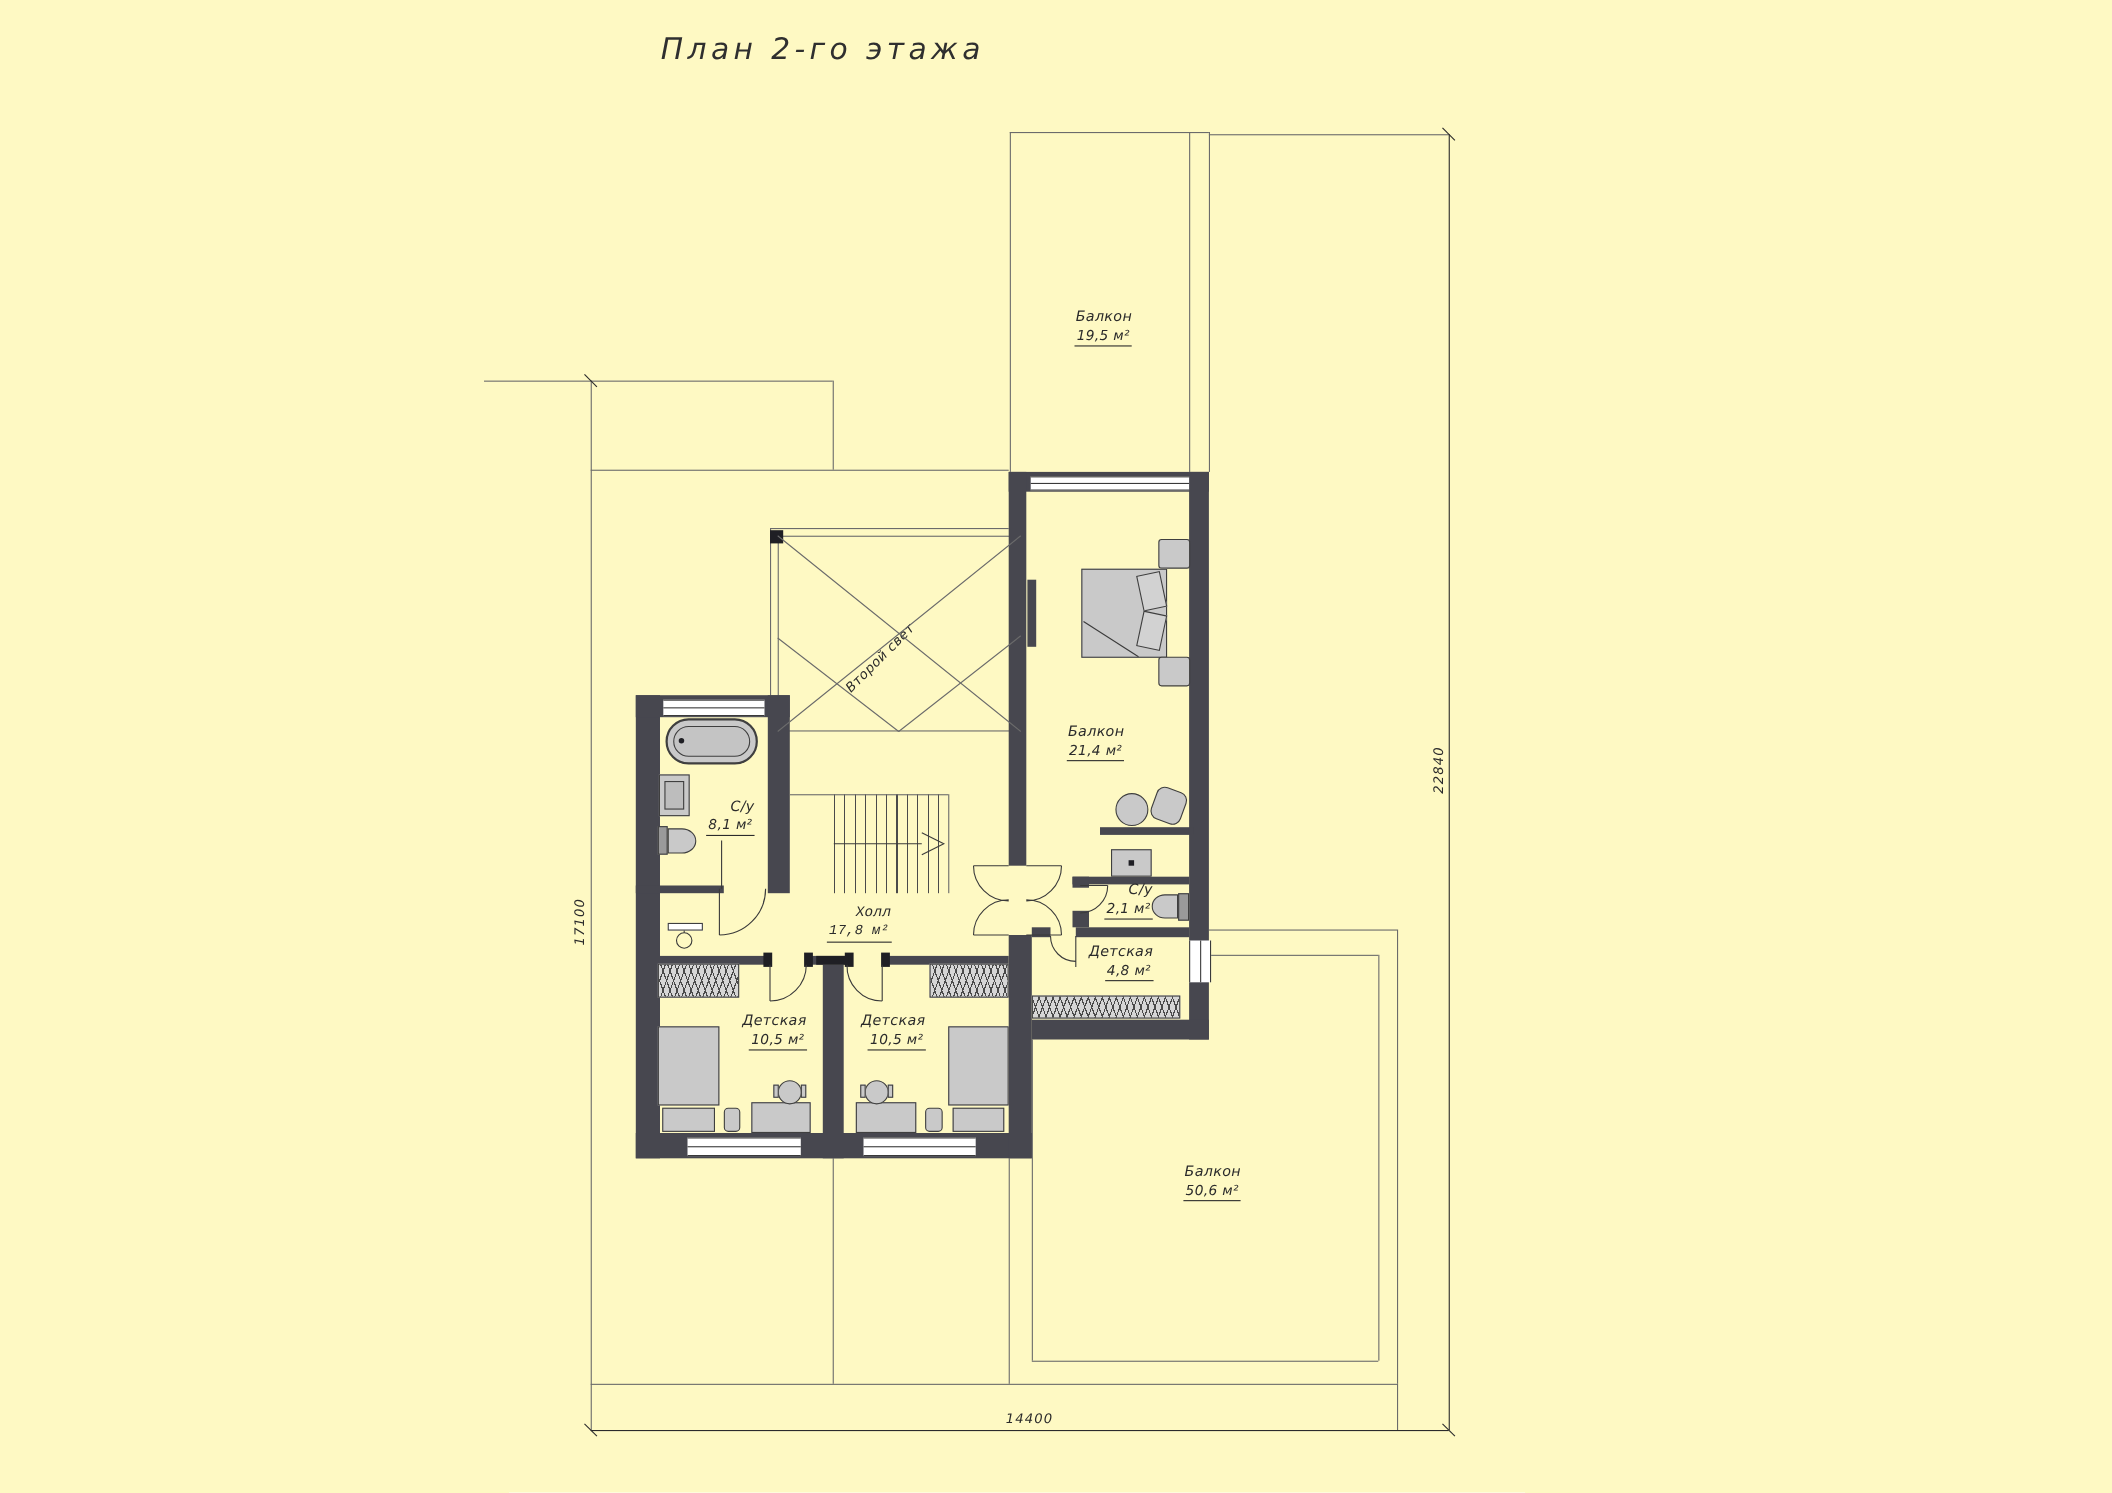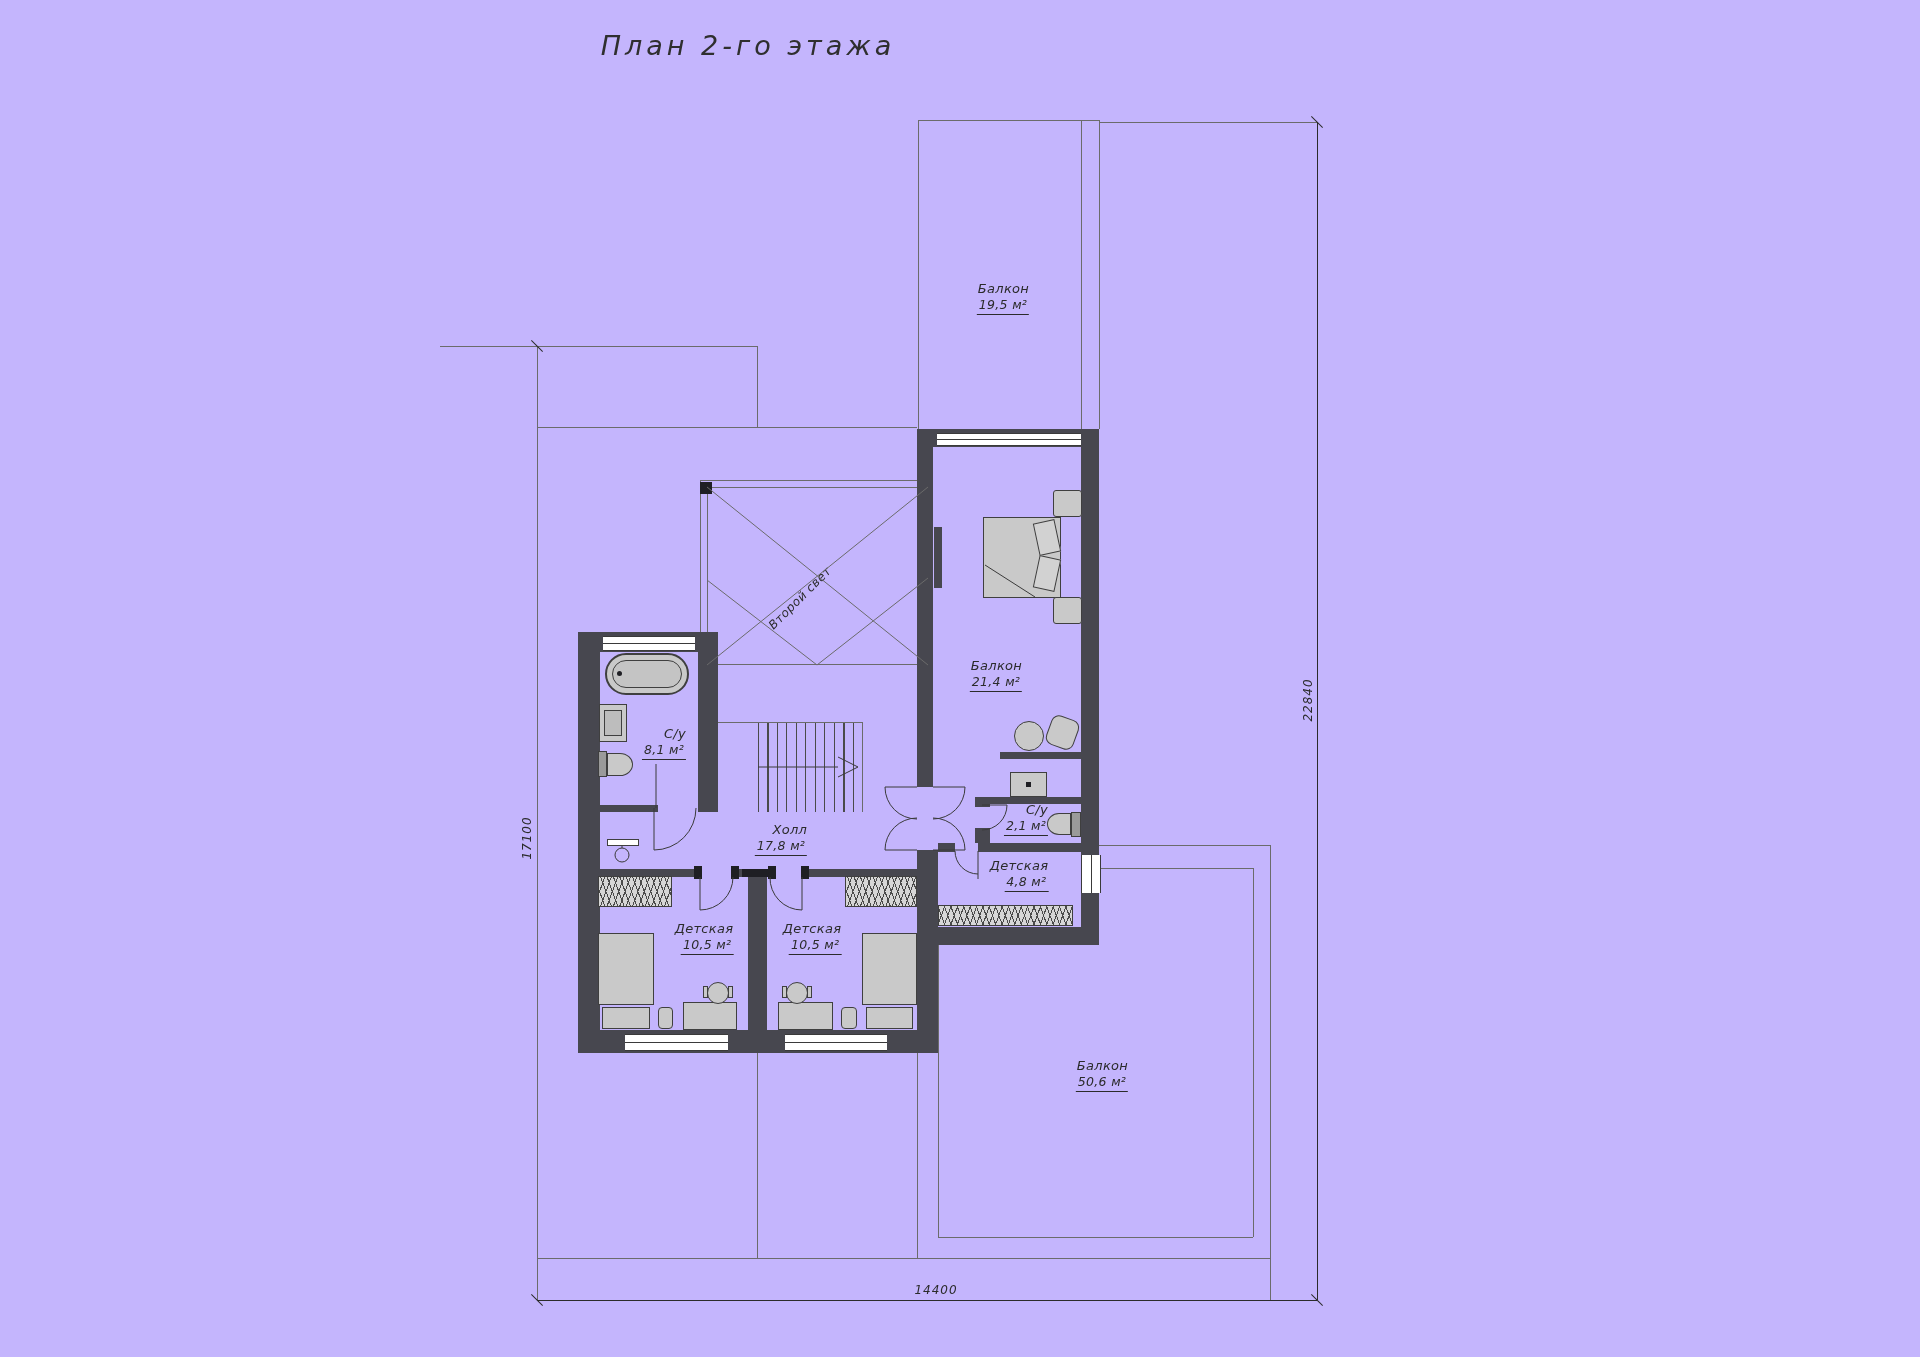--- a/index.html
+++ b/index.html
@@ -1,16 +1,16 @@
 <!DOCTYPE html>
 <html><head>
 <meta charset="utf-8">
 <style>
   html,body{margin:0;padding:0;background:#fff;}
-  #plan{position:relative;width:1920px;height:1357px;background:#c4b5fd;overflow:hidden;
+  #plan{position:relative;width:1920px;height:1357px;background:#fef9c3;overflow:hidden;
         font-family:"DejaVu Sans",sans-serif;}
   .abs{position:absolute;}
   .w{position:absolute;background:#47474f;}
   .j{position:absolute;background:#1f1f24;}
   .hl{position:absolute;height:1px;background:#6b6b6b;}
   .vl{position:absolute;width:1px;background:#6b6b6b;}
   .win{position:absolute;background:#fff;border-top:1px solid #3a3a3a;border-bottom:1px solid #3a3a3a;
        background-image:linear-gradient(#3a3a3a,#3a3a3a);background-size:100% 1px;
        background-position:center;background-repeat:no-repeat;}
   .winv{position:absolute;background:#fff;border-left:1px solid #3a3a3a;border-right:1px solid #3a3a3a;
@@ -178,21 +178,21 @@
     <div><span class="area">19,5 м²</span></div>
   </div>
   <div class="rlabel" style="left:996px;top:658px;">
     <div>Балкон</div>
     <div><span class="area">21,4 м²</span></div>
   </div>
   <div class="rlabel" style="left:664px;top:726px;">
     <div>С/у</div>
     <div><span class="area">8,1 м²</span></div>
   </div>
-  <div class="rlabel" style="left:781px;top:822px;">
+  <div class="rlabel" style="left:781px;top:822px;font-family:Liberation Mono, monospace;">
     <div>Холл</div>
     <div><span class="area">17,8 м²</span></div>
   </div>
   <div class="rlabel" style="left:1026px;top:802px;">
     <div>С/у</div>
     <div><span class="area">2,1 м²</span></div>
   </div>
   <div class="rlabel" style="left:1019px;top:858px;">
     <div>Детская</div>
     <div><span class="area">4,8 м²</span></div>

